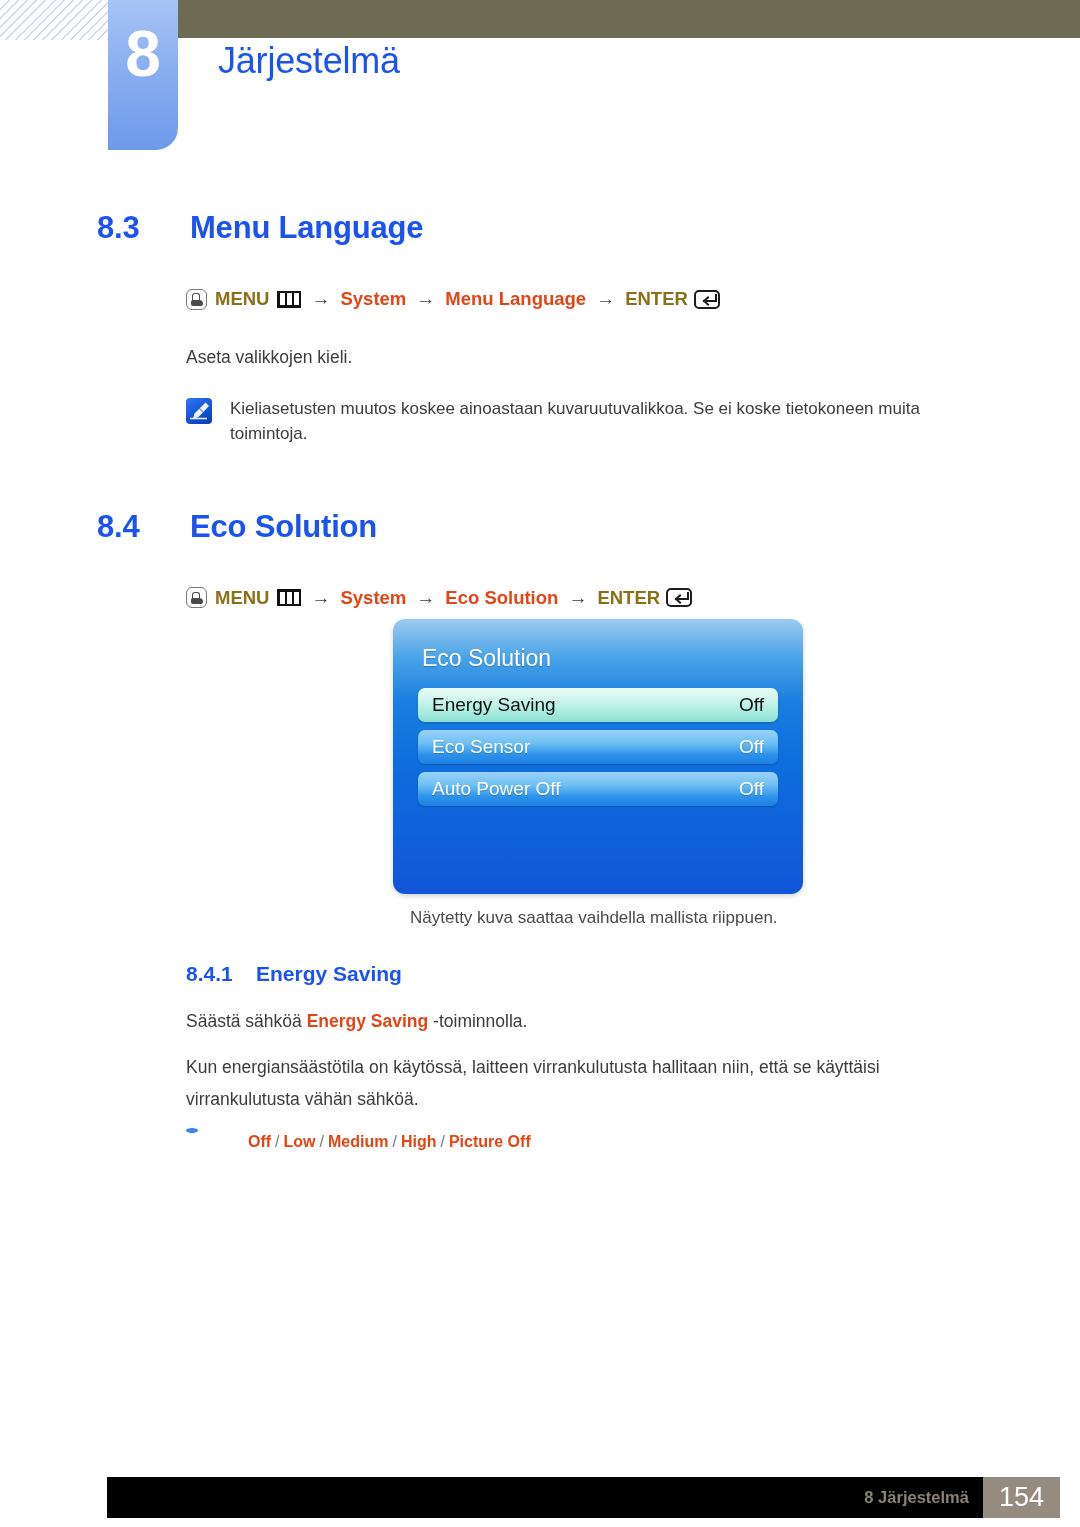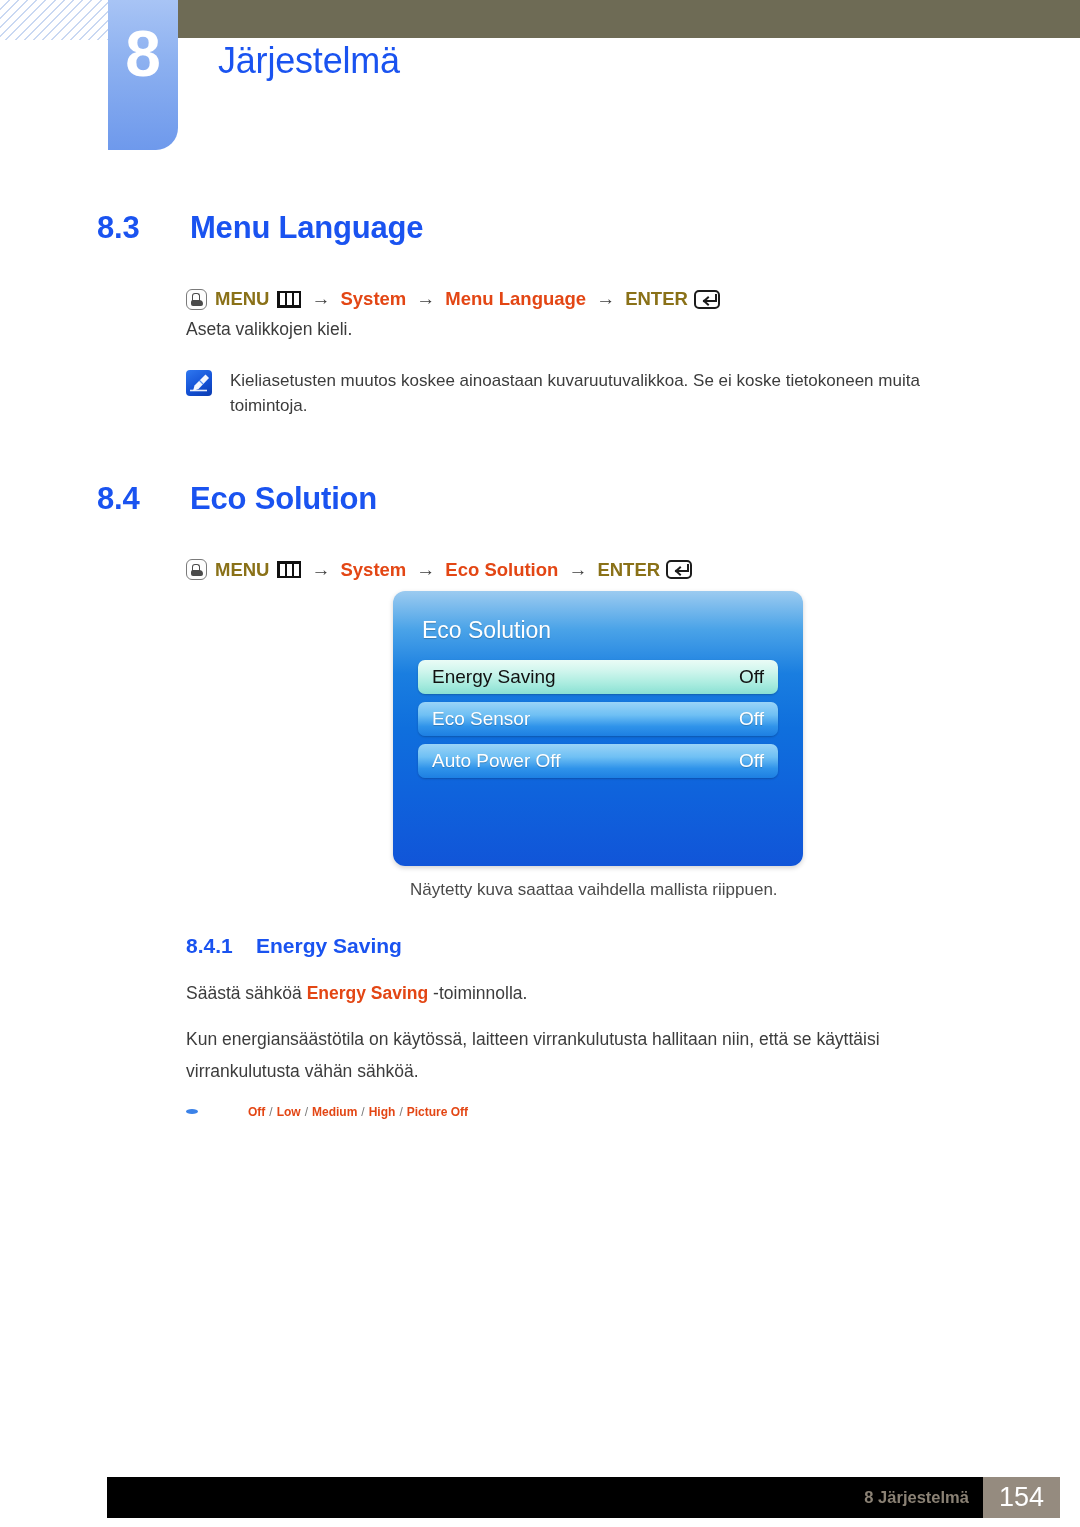--- a/index.html
+++ b/index.html
@@ -140,22 +140,22 @@
     border-radius: 4px;
     background: linear-gradient(150deg, #2f78f0 0%, #1452d6 55%, #0b3bb0 100%);
     position: relative; overflow: hidden;
   }
   .icon-note svg { position: absolute; left: 0; top: 0; }
   .note-text { font-size: 17px; color: #3c3c3c; line-height: 1.5; }
 
   
   .bullet-row {
     margin-left: 186px;
-    display: flex; align-items: flex-end; gap: 0;
-    font-size: 12px; font-weight: bold;
+    display: flex; align-items: flex-start; gap: 0;
+    font-size: 16px; font-weight: bold;
   }
   .bullet-dot {
     flex: 0 0 12px; width: 5px; height: 5px; border-radius: 50%;
     background: #3b82e8; margin-right: 50px; position: relative; top: -5px;
   }
   .bullet-row .opt   { color: #e34614; }
   .bullet-row .sep   { color: #7a7a7a; font-weight: normal; padding: 0 4px; }
 
   
   #osd-wrap { position: relative; margin-left: 393px; margin-top: 10px; }
@@ -255,21 +255,21 @@
     <span class="item">Menu Language</span>
     <span class="arrow">→</span>
     <span class="kw">ENTER</span>
     <span class="icon-enter">
       <svg width="20" height="14" viewBox="0 0 20 14">
           <path d="M17 1 L17 7 L5 7 M5 7 L9 3.4 M5 7 L9 10.6" stroke="#1c1c1c" stroke-width="2" fill="none" stroke-linecap="square"></path>
         </svg>
     </span>
   </div>
 
-  <div class="para" style="margin-top:4px;">Aseta valikkojen kieli.</div>
+  <div class="para" style="margin-top:32px;">Aseta valikkojen kieli.</div>
 
   <div class="note" style="margin-top:22px;">
     <span class="icon-note">
       <svg width="26" height="26" viewBox="0 0 26 26">
         <path d="M19.5 4.5 L8.5 15.5 L7 21 L12.5 19 L23 8 Z" fill="#ffffff" opacity="0.95"></path>
         <path d="M4 20.5 L21 20.5" stroke="#ffffff" stroke-width="1.6" opacity="0.9"></path>
         <path d="M13 10 L17 14" stroke="#2f78f0" stroke-width="1.1" opacity="0.8"></path>
       </svg>
     </span>
     <span class="note-text">Kieliasetusten muutos koskee ainoastaan kuvaruutuvalikkoa. Se ei koske tietokoneen muita toimintoja.</span>

